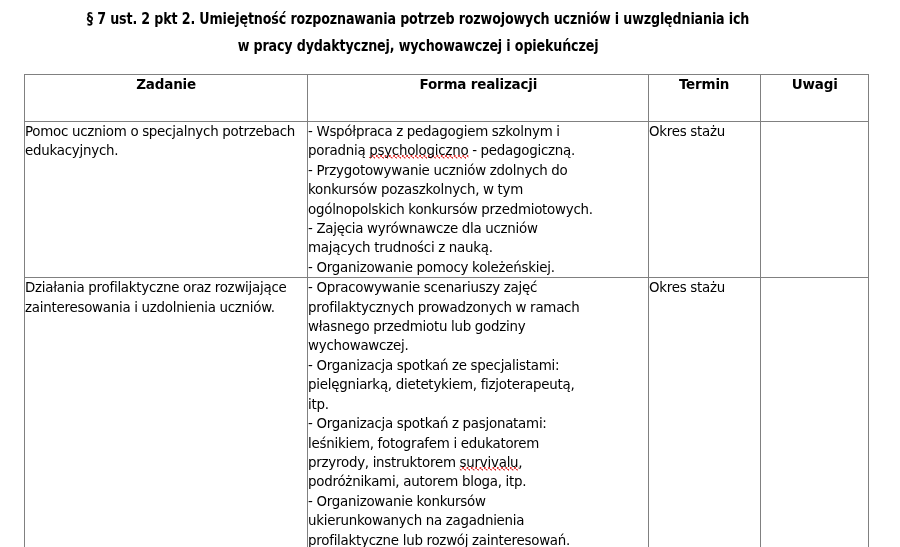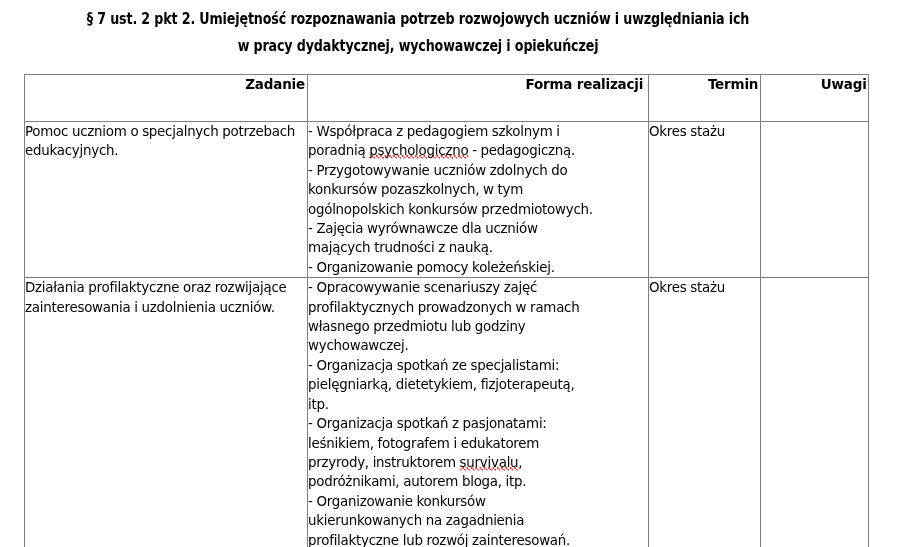--- a/index.html
+++ b/index.html
@@ -67,21 +67,21 @@
   }
 
   
   col.c-zadanie  { width: 283px; }
   col.c-forma    { width: 341px; }
   col.c-termin   { width: 112px; }
   col.c-uwagi    { width: 108px; }
 
   th.hd {
     height: 46px;
-    text-align: right;
+    text-align: center;
     vertical-align: top;
     padding: 11px 4px 0 4px;
   }
   .hd-label {
     display: inline-block;
     font-family: "DejaVu Sans", sans-serif;
     font-weight: bold;
     font-size: 14.5px;
     line-height: 18px;
     letter-spacing: -0.2px;

